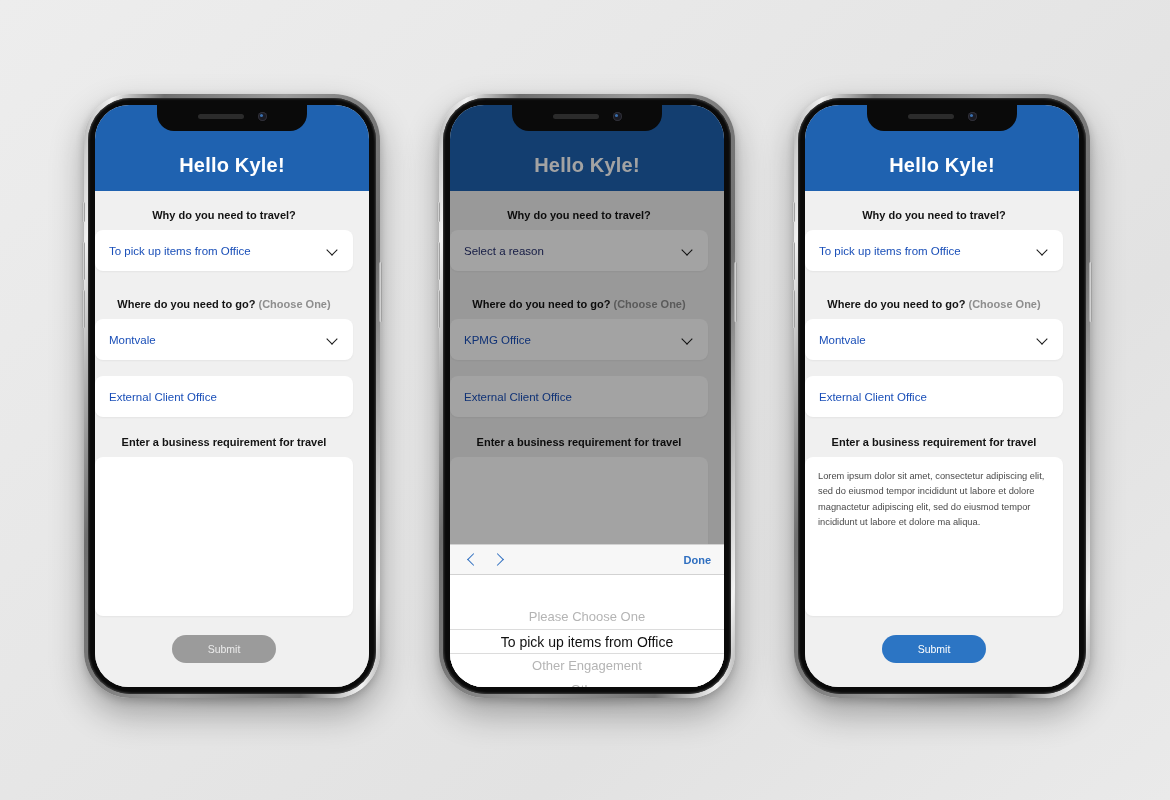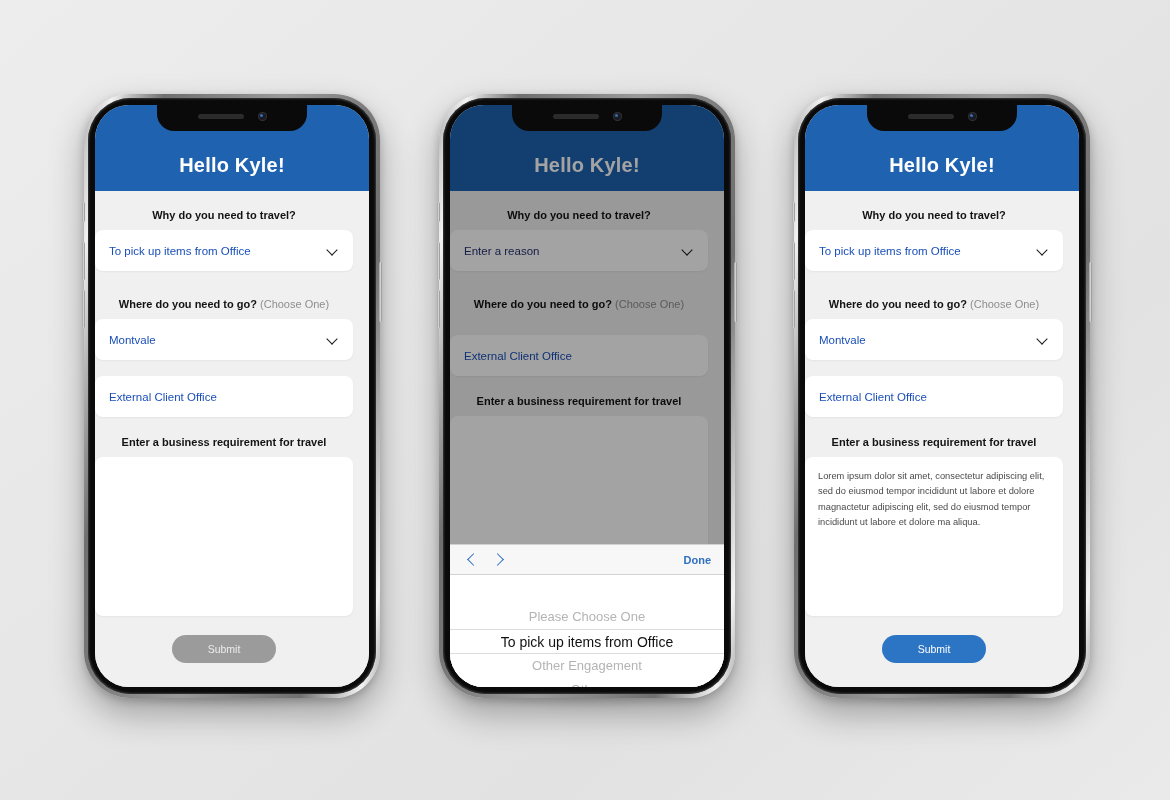--- a/index.html
+++ b/index.html
@@ -164,21 +164,21 @@
   }
 
   .field-label {
     text-align: center;
     font-size: 11px;
     color: #131313;
     font-weight: bold;
     margin-bottom: 9px;
   }
   .field-label .hint {
-    font-weight: normal;
+    font-weight: bold;
     color: #8e8e8e;
   }
 
   .select-box {
     background: #ffffff;
     border-radius: 8px;
     height: 41px;
     display: flex;
     align-items: center;
     padding: 0 14px;
@@ -420,29 +420,33 @@
       <div class="app">
         <div class="header">
           <div class="header-title">Hello Kyle!</div>
         </div>
 
         <div class="body-sheet">
           <div class="field-label">
             <span>Why do you need to travel?</span>
           </div>
           <div class="select-box">
-            <span class="select-value placeholder">Enter a reason</span>
+            <span class="select-value placeholder">Select a reason</span>
             <span class="chevron-down"></span>
           </div>
 
           <div class="gap-lg"></div>
 
           <div class="field-label">
             <span>Where do you need to go?</span>
             <span class="hint">(Choose One)</span>
+          </div>
+          <div class="select-box">
+            <span class="select-value">KPMG Office</span>
+            <span class="chevron-down"></span>
           </div>
           <div class="static-box">
             <span>External Client Office</span>
           </div>
 
           <div class="gap-md"></div>
 
           <div class="field-label">
             <span>Enter a business requirement for travel</span>
           </div>

